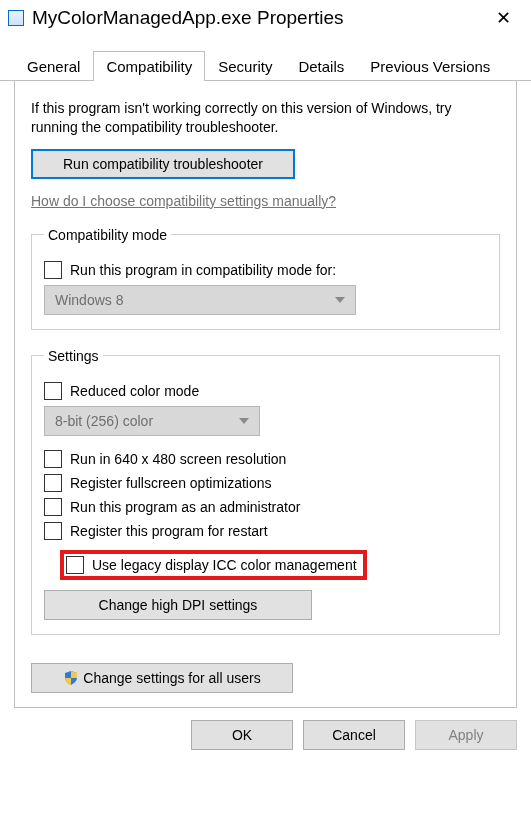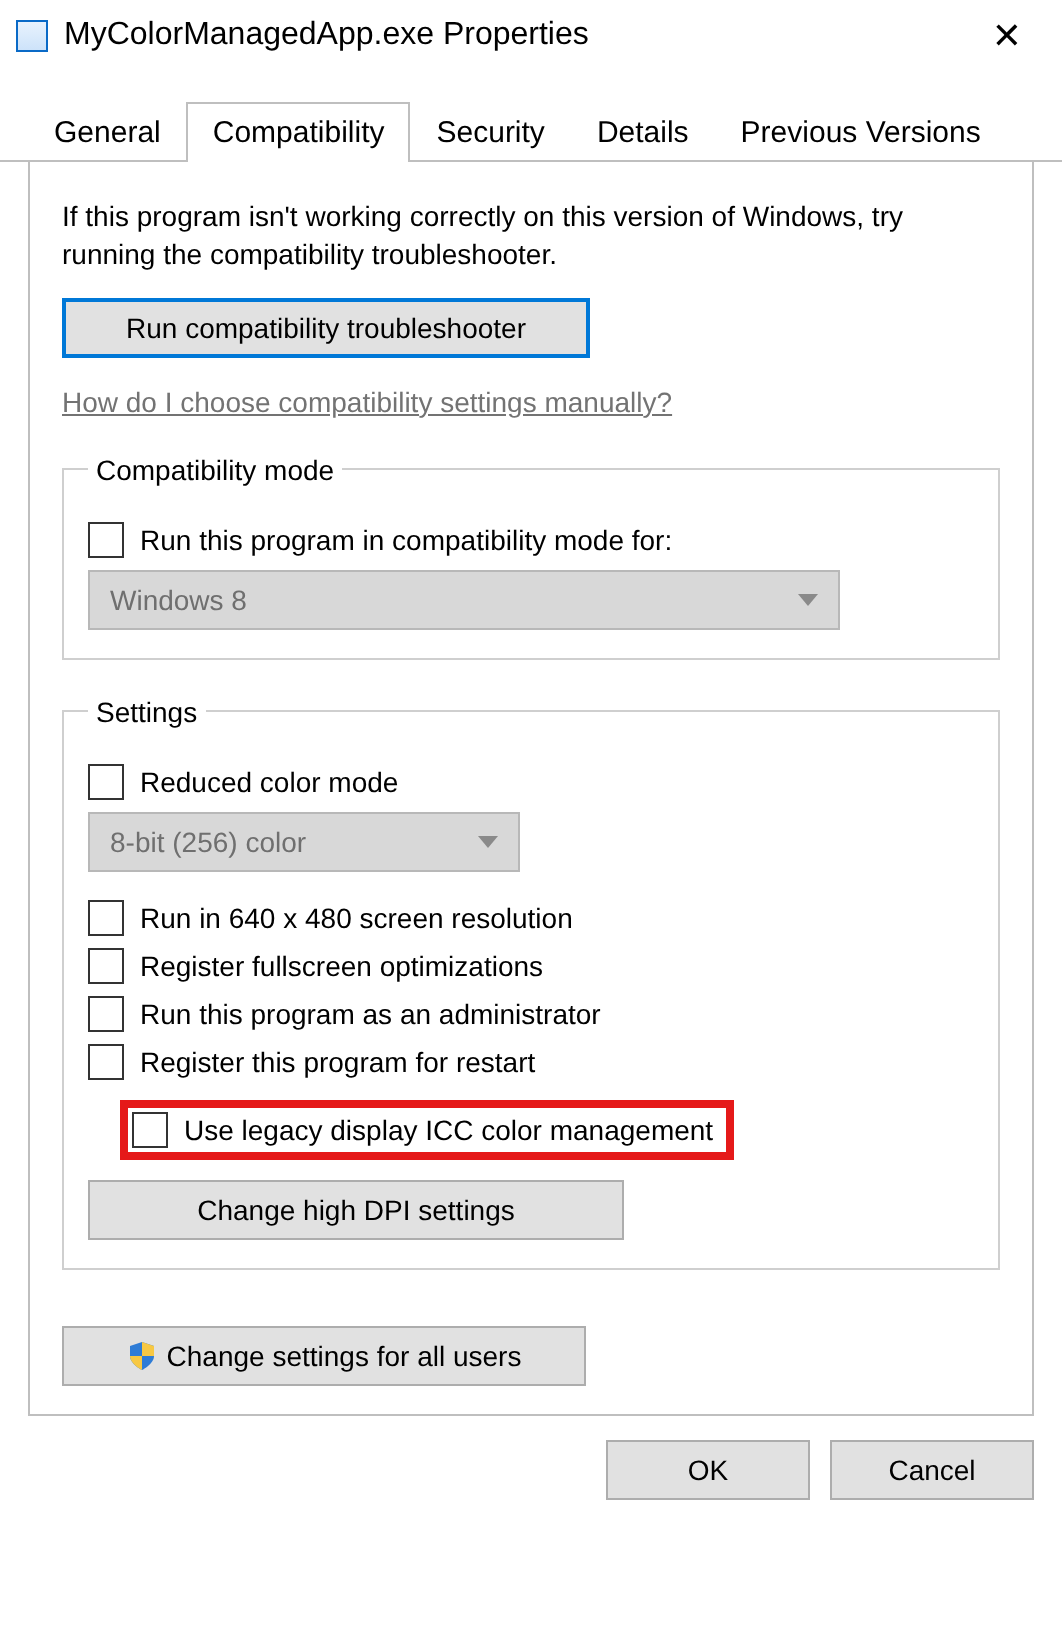--- a/index.html
+++ b/index.html
@@ -19,21 +19,21 @@
     padding: 8px 12px 8px 8px;
     height: 36px;
   }
   .app-icon {
     width: 16px;
     height: 16px;
     border: 1px solid #0a6ac7;
     background: linear-gradient(#e8f2fd, #cde3fa);
     margin-right: 8px;
   }
-  .titlebar-title { flex: 1; font-size: 16px; }
+  .titlebar-title { flex: 1; font-size: 19px; }
   .close-x {
     font-size: 18px;
     font-family: Arial, sans-serif;
     padding: 0 8px;
     cursor: default;
   }
   .tabstrip {
     display: flex;
     align-items: flex-end;
     padding: 0 14px;
@@ -90,21 +90,21 @@
     background: #fff;
   }
   .select {
     background: #d8d8d8;
     color: #6f6f6f;
     border: 1px solid #b8b8b8;
     padding: 6px 10px;
     display: flex;
     align-items: center;
     justify-content: space-between;
-    width: 376px;
+    width: 312px;
     margin-top: 6px;
   }
   .select.narrow { width: 216px; }
   .chev {
     width: 0; height: 0;
     border-left: 5px solid transparent;
     border-right: 5px solid transparent;
     border-top: 6px solid #8a8a8a;
   }
   .highlight {
@@ -224,13 +224,16 @@
 
 </div>
 
 <div class="footer">
   <button class="btn">
     <span>OK</span>
   </button>
   <button class="btn">
     <span>Cancel</span>
   </button>
+  <button class="btn disabled">
+    <span>Apply</span>
+  </button>
 </div>
 
 </body></html>

